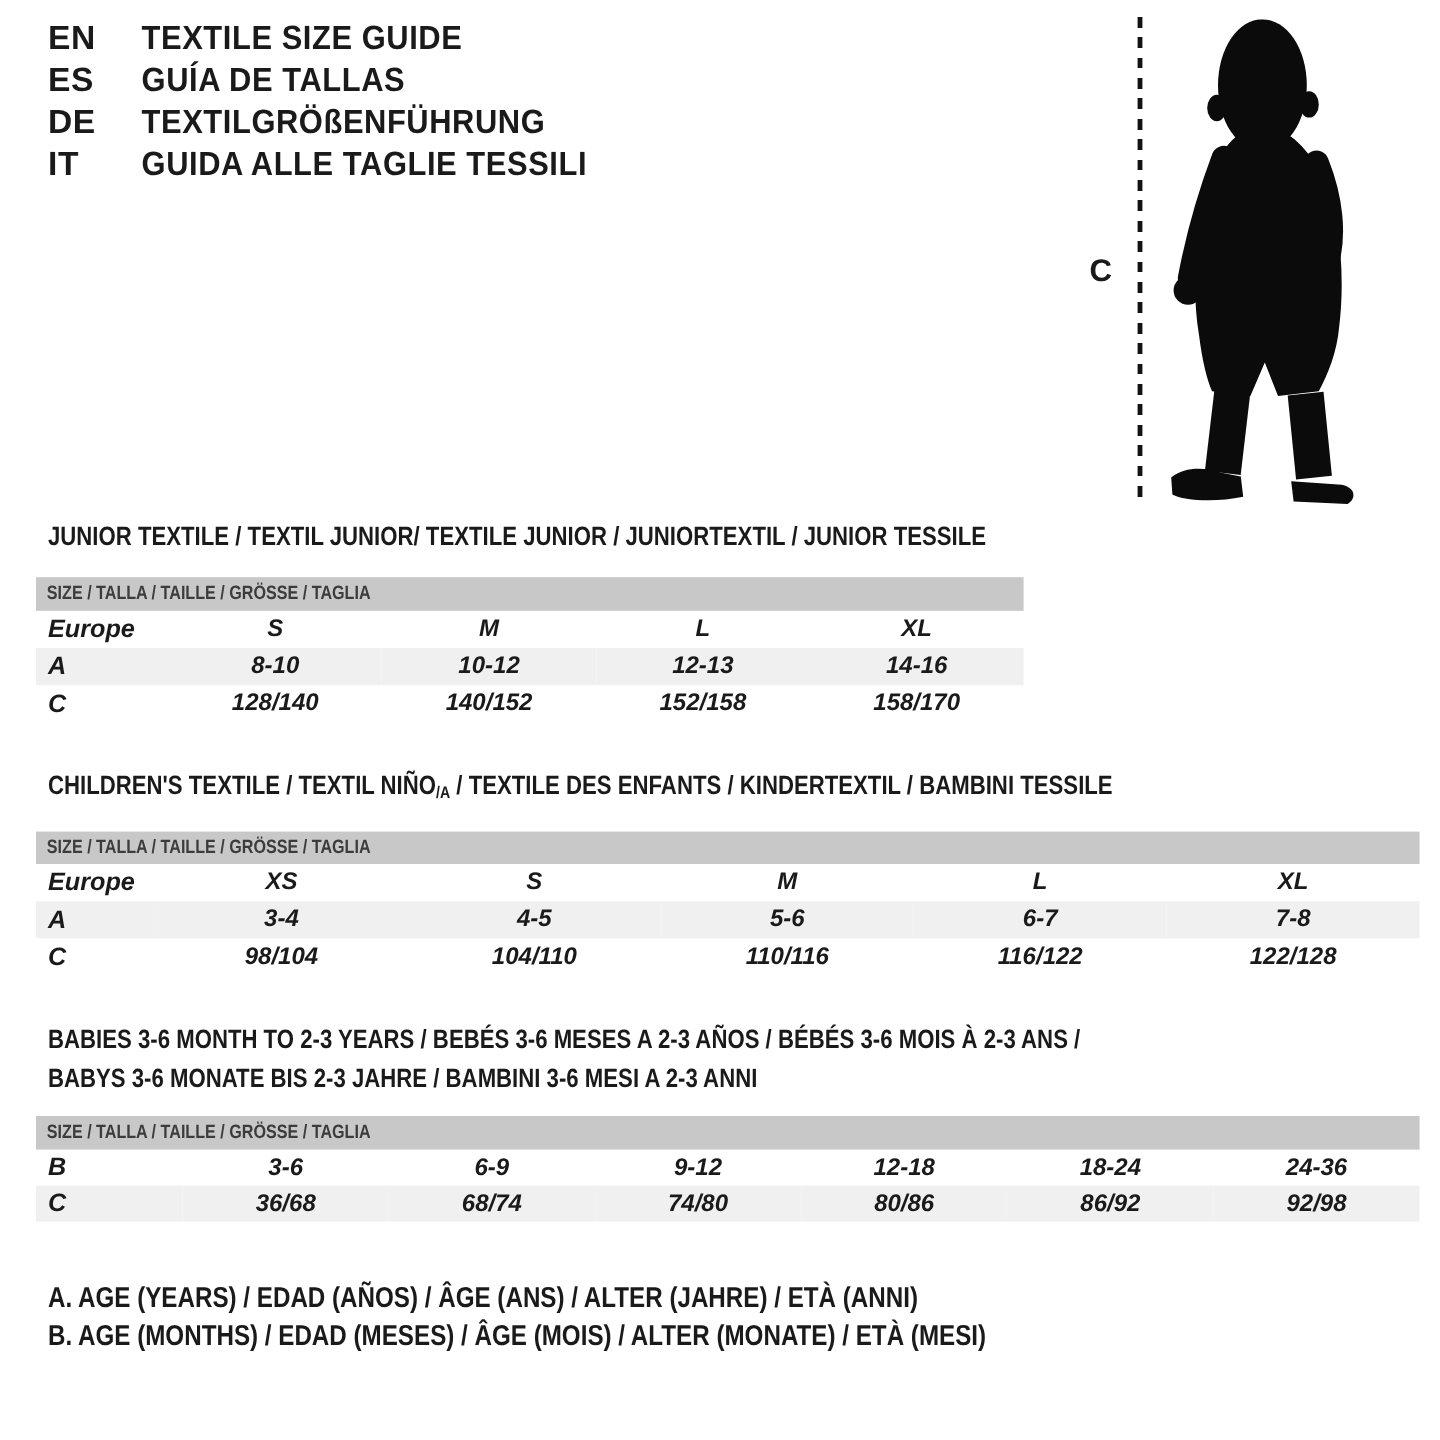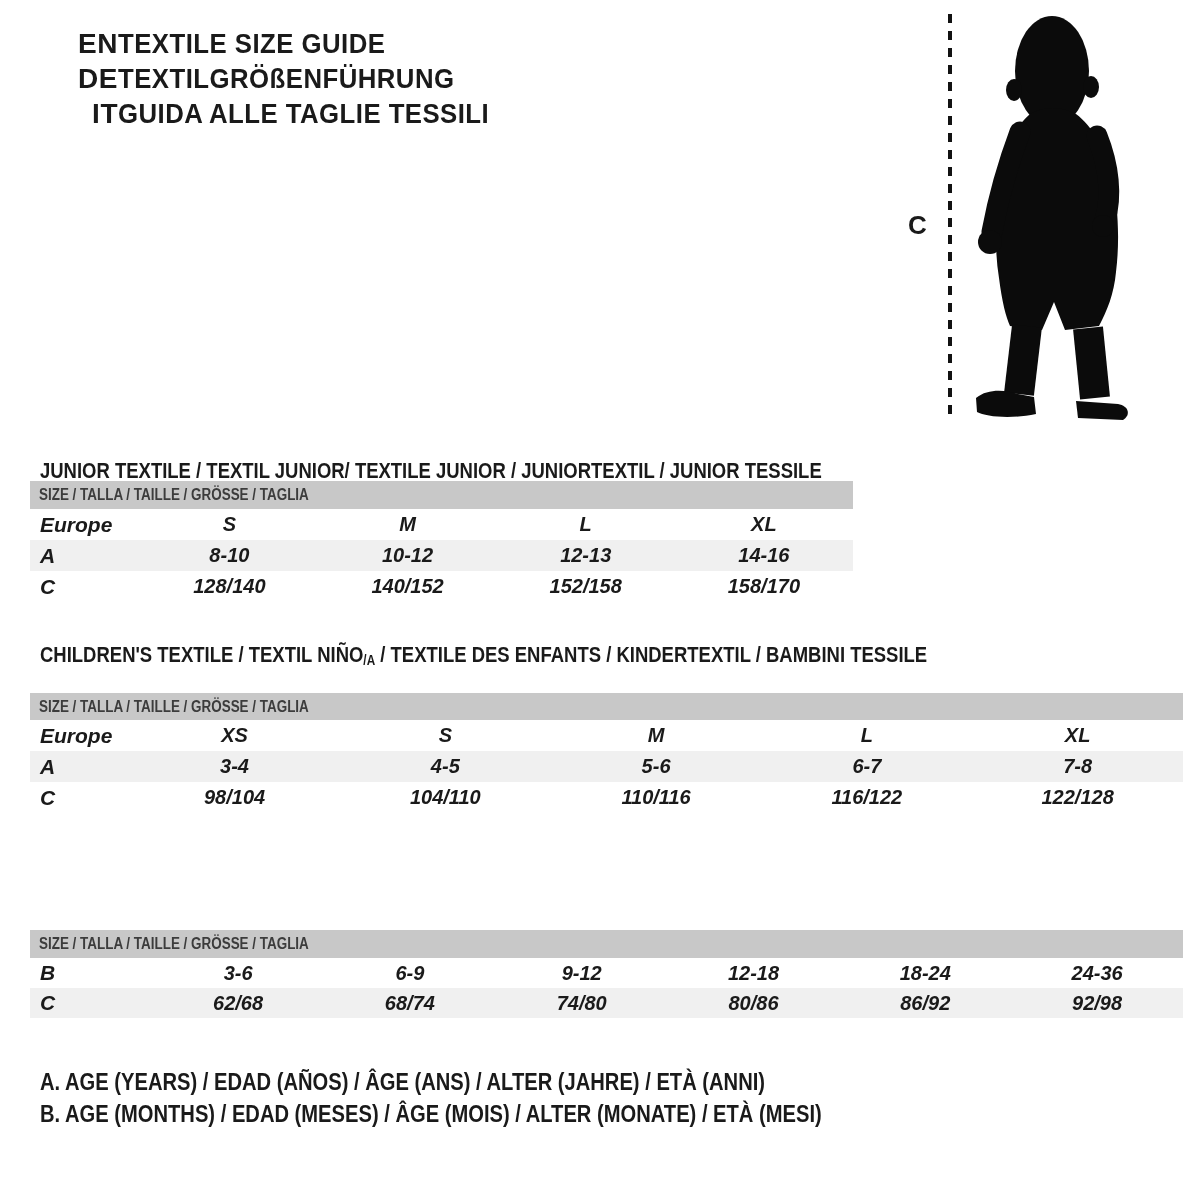--- a/index.html
+++ b/index.html
@@ -3,21 +3,21 @@
 <meta charset="utf-8">
 <style>
   html,body{margin:0;padding:0;background:#ffffff;}
   body{font-family:"Liberation Sans", sans-serif; color:#1a1a1a;}
   .page{position:relative;width:1200px;height:1200px;background:#fff;overflow:hidden;}
 
   
   .cond{display:inline-block;transform:scaleX(0.84);transform-origin:0 50%;white-space:nowrap;font-weight:bold;}
 
   
-  .lang-list{position:absolute;left:40px;top:26px;text-align:right;}
+  .lang-list{position:absolute;left:40px;top:14px;}
   .lang-row{display:flex;height:35px;align-items:center;font-size:28px;font-weight:bold;letter-spacing:0.5px;}
   .lang-code{width:78px;flex:0 0 78px;}
   .lang-label{white-space:nowrap;transform:scaleX(0.92);transform-origin:0 50%;display:inline-block;}
 
   
   .measure-line{position:absolute;left:948px;top:14px;width:4px;height:404px;
     background:repeating-linear-gradient(180deg,#121212 0px,#121212 9px,transparent 9px,transparent 17px);}
   .measure-label{position:absolute;left:908px;top:210px;font-size:26px;font-weight:bold;}
   .silhouette{position:absolute;left:966px;top:16px;}
 
@@ -47,20 +47,24 @@
 </style>
 </head>
 <body>
 
 <div class="page">
 
   <div class="lang-list">
     <div class="lang-row">
       <span class="lang-code">EN</span>
       <span class="lang-label">TEXTILE SIZE GUIDE</span>
+    </div>
+    <div class="lang-row">
+      <span class="lang-code">ES</span>
+      <span class="lang-label">GUÍA DE TALLAS</span>
     </div>
     <div class="lang-row">
       <span class="lang-code">DE</span>
       <span class="lang-label">TEXTILGRÖßENFÜHRUNG</span>
     </div>
     <div class="lang-row">
       <span class="lang-code">IT</span>
       <span class="lang-label">GUIDA ALLE TAGLIE TESSILI</span>
     </div>
   </div>
@@ -79,21 +83,21 @@
       <circle cx="22" cy="226" r="12"></circle>
       <path d="M129,120 C141,150 144,180 137,204" stroke="#0b0b0b" stroke-width="21" stroke-linecap="round" fill="none"></path>
       <circle cx="135" cy="210" r="11"></circle>
       <path d="M59,310 L51,378" stroke="#0b0b0b" stroke-width="30" fill="none"></path>
       <path d="M120,312 L127,382" stroke="#0b0b0b" stroke-width="30" fill="none"></path>
       <path d="M8,382 C20,372 38,374 50,378 L66,381 L68,398 C44,403 18,401 9,396 Z"></path>
       <path d="M108,385 L150,388 C161,390 163,399 155,404 L110,402 Z"></path>
     </g>
   </svg>
 
-  <div class="sec-title" style="top:434px;margin-top:24px;">
+  <div class="sec-title" style="top:434px;">
     <span class="cond">JUNIOR TEXTILE / TEXTIL JUNIOR/ TEXTILE JUNIOR / JUNIORTEXTIL / JUNIOR TESSILE</span>
   </div>
   <div class="table-wrap t-junior">
     <div class="size-header">
       <span class="cond">SIZE / TALLA / TAILLE / GRÖSSE / TAGLIA</span>
     </div>
     <table>
       <colgroup>
           <col style="width:13.4%">
           <col style="width:21.65%">
@@ -165,20 +169,24 @@
         <td>98/104</td>
         <td>104/110</td>
         <td>110/116</td>
         <td>116/122</td>
         <td>122/128</td>
       </tr>
     </tbody>
       </table>
   </div>
 
+  <div class="sec-title" style="top:849px;line-height:33px;">
+    <span class="cond">BABIES 3-6 MONTH TO 2-3 YEARS / BEBÉS 3-6 MESES A 2-3 AÑOS / BÉBÉS 3-6 MOIS À 2-3 ANS /</span><br>
+    <span class="cond">BABYS 3-6 MONATE BIS 2-3 JAHRE / BAMBINI 3-6 MESI A 2-3 ANNI</span>
+  </div>
   <div class="table-wrap t-babies">
     <div class="size-header">
       <span class="cond">SIZE / TALLA / TAILLE / GRÖSSE / TAGLIA</span>
     </div>
     <table>
       <colgroup>
           <col style="width:10.6%">
           <col style="width:14.9%">
           <col style="width:14.9%">
           <col style="width:14.9%">
@@ -191,21 +199,21 @@
         <td class="rowlabel">B</td>
         <td>3-6</td>
         <td>6-9</td>
         <td>9-12</td>
         <td>12-18</td>
         <td>18-24</td>
         <td>24-36</td>
       </tr>
       <tr class="stripe">
         <td class="rowlabel">C</td>
-        <td>62/68</td>
+        <td>36/68</td>
         <td>68/74</td>
         <td>74/80</td>
         <td>80/86</td>
         <td>86/92</td>
         <td>92/98</td>
       </tr>
     </tbody>
       </table>
   </div>
 

